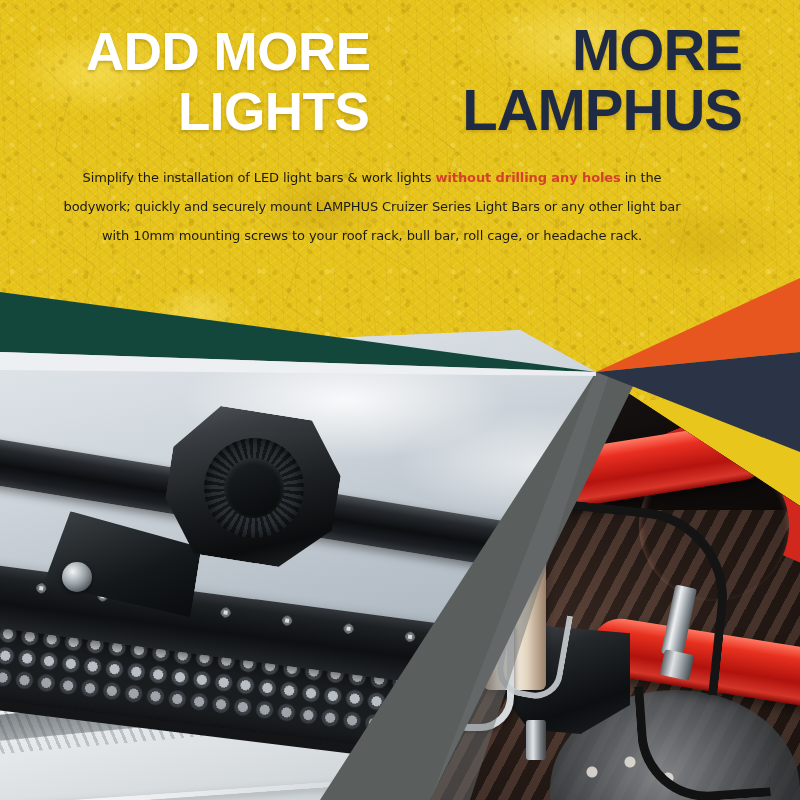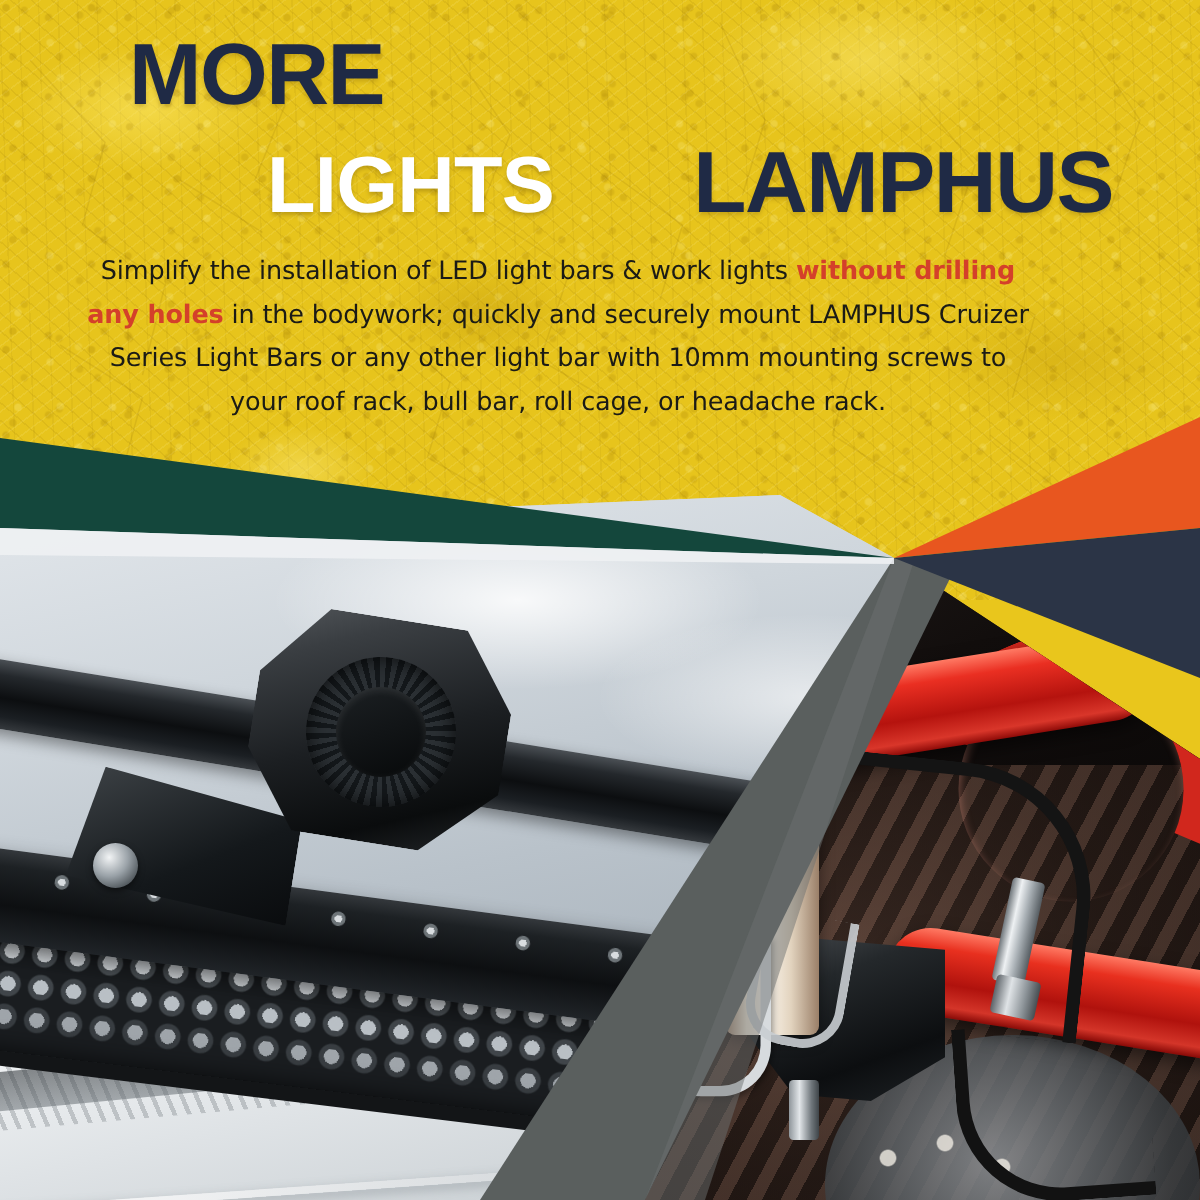--- a/index.html
+++ b/index.html
@@ -70,21 +70,21 @@
     width: 800px;
     padding: 0 58px 0 86px;
     box-sizing: border-box;
   }
   .headline-row {
     display: flex;
     align-items: baseline;
     justify-content: space-between;
     line-height: .97;
   }
-  .hl-line2 { margin-top: 16px; }
+  .hl-line2 { margin-top: 4px; }
   .hl-word {
     font-family: "Liberation Sans", sans-serif;
     font-weight: bold;
     font-size: 53px;
     letter-spacing: -0.5px;
     white-space: nowrap;
     transform: scaleX(1.0);
   }
   .hl-white {
     color: #ffffff;
@@ -100,21 +100,21 @@
 
   
   .body-copy {
     position: absolute;
     left: 0; top: 150px;
     width: 744px;
     padding: 0 56px;
     box-sizing: border-box;
     text-align: center;
     font-family: "DejaVu Sans", sans-serif;
-    font-size: 17px;
+    font-size: 13px;
     line-height: 29px;
     color: #1b1b16;
     letter-spacing: -0.1px;
   }
   .body-copy .hl-red {
     color: #d4402a;
     font-weight: bold;
   }
 
   
@@ -471,20 +471,21 @@
       <path d="M250 210 L300 255 L285 305 L345 340"></path>
       <path d="M520 190 L570 235 L555 290 L610 325"></path>
       <path d="M660 290 L710 330 L695 380"></path>
       <path d="M120 120 L175 155"></path>
       <path d="M400 110 L455 150 L440 200"></path>
     </g>
   </svg>
 
   <div class="headline">
     <div class="headline-row">
+      <span class="hl-word hl-white">ADD MORE</span>
       <span class="hl-word hl-navy">MORE</span>
     </div>
     <div class="headline-row hl-line2">
       <span class="hl-word hl-white hl-left-2">LIGHTS</span>
       <span class="hl-word hl-navy">LAMPHUS</span>
     </div>
   </div>
 
   <p class="body-copy">
     <span>Simplify the installation of LED light bars &amp; work lights </span><span class="hl-red">without drilling any holes</span><span> in the bodywork; quickly and securely mount LAMPHUS Cruizer Series Light Bars or any other light bar with 10mm mounting screws to your roof rack, bull bar, roll cage, or headache rack.</span>

